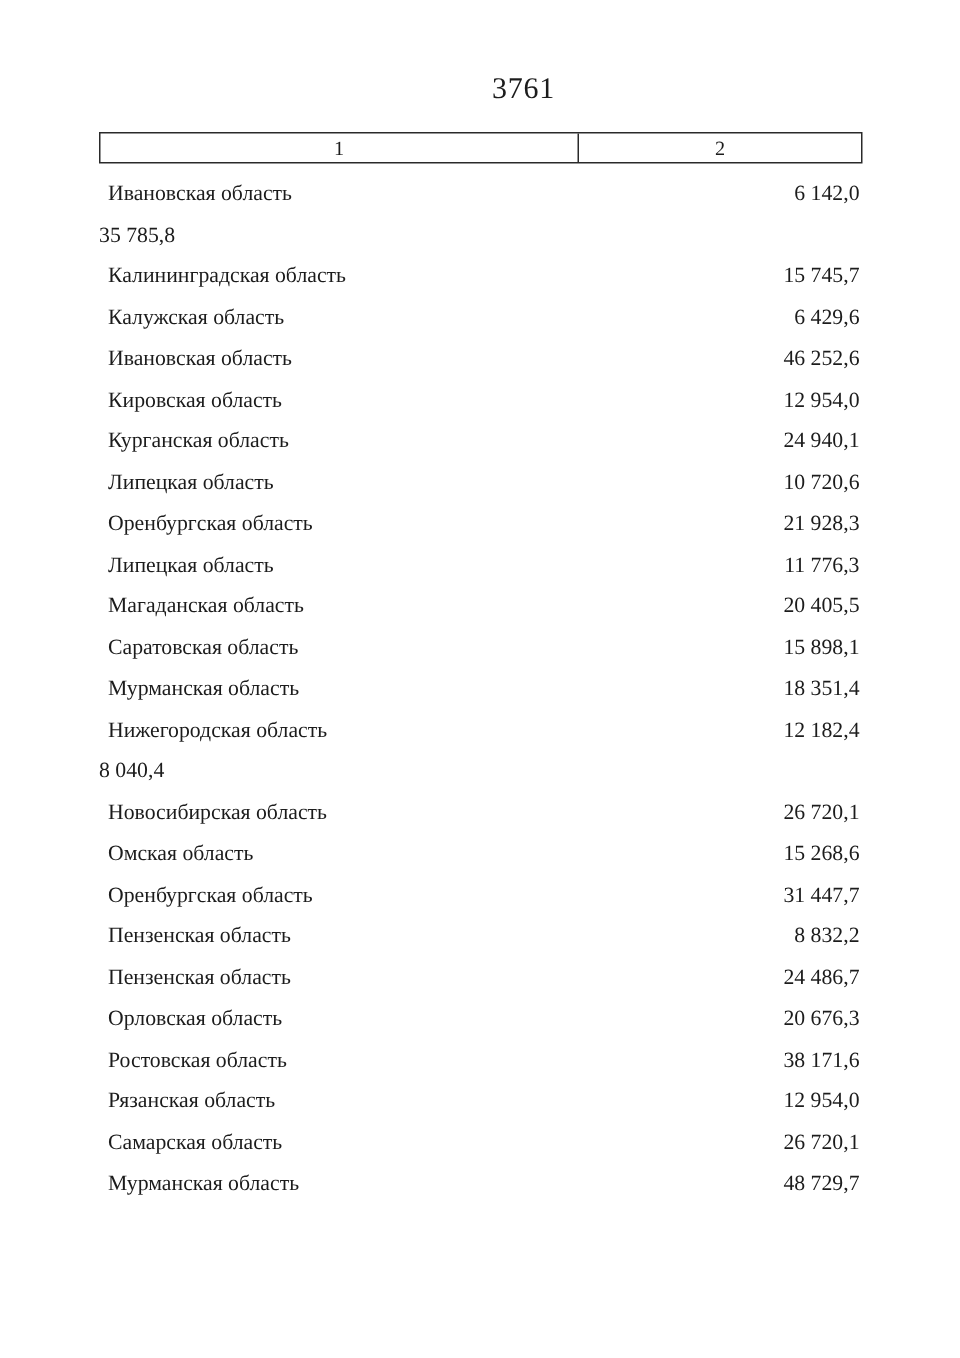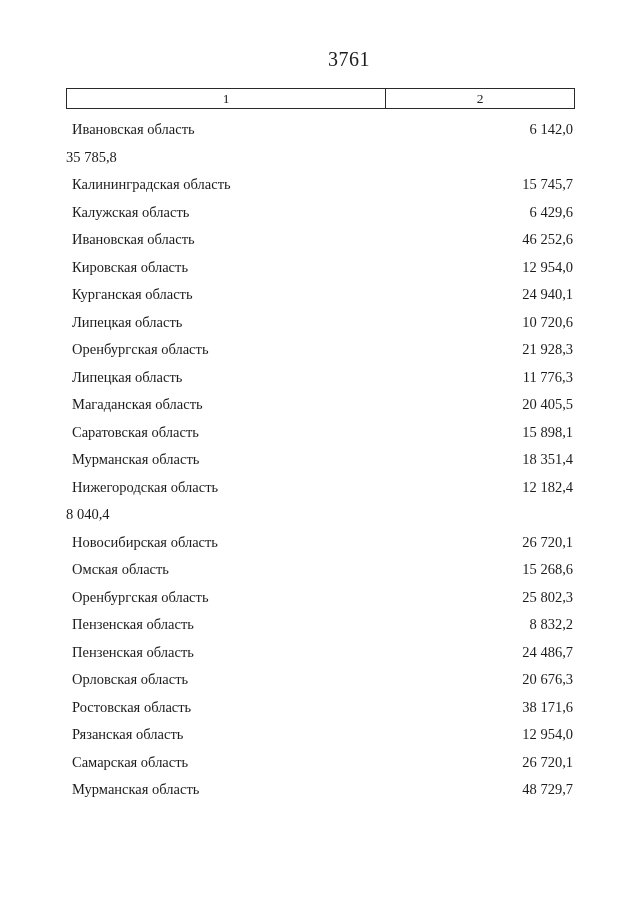--- a/index.html
+++ b/index.html
@@ -167,21 +167,21 @@
     <span class="value">26 720,1</span>
   </div>
 
   <div class="data-row">
     <span class="region">Омская область</span>
     <span class="value">15 268,6</span>
   </div>
 
   <div class="data-row">
     <span class="region">Оренбургская область</span>
-    <span class="value">25 802,3</span>
+    <span class="value">31 447,7</span>
   </div>
 
   <div class="data-row">
     <span class="region">Пензенская область</span>
     <span class="value">8 832,2</span>
   </div>
 
   <div class="data-row">
     <span class="region">Пензенская область</span>
     <span class="value">24 486,7</span>

